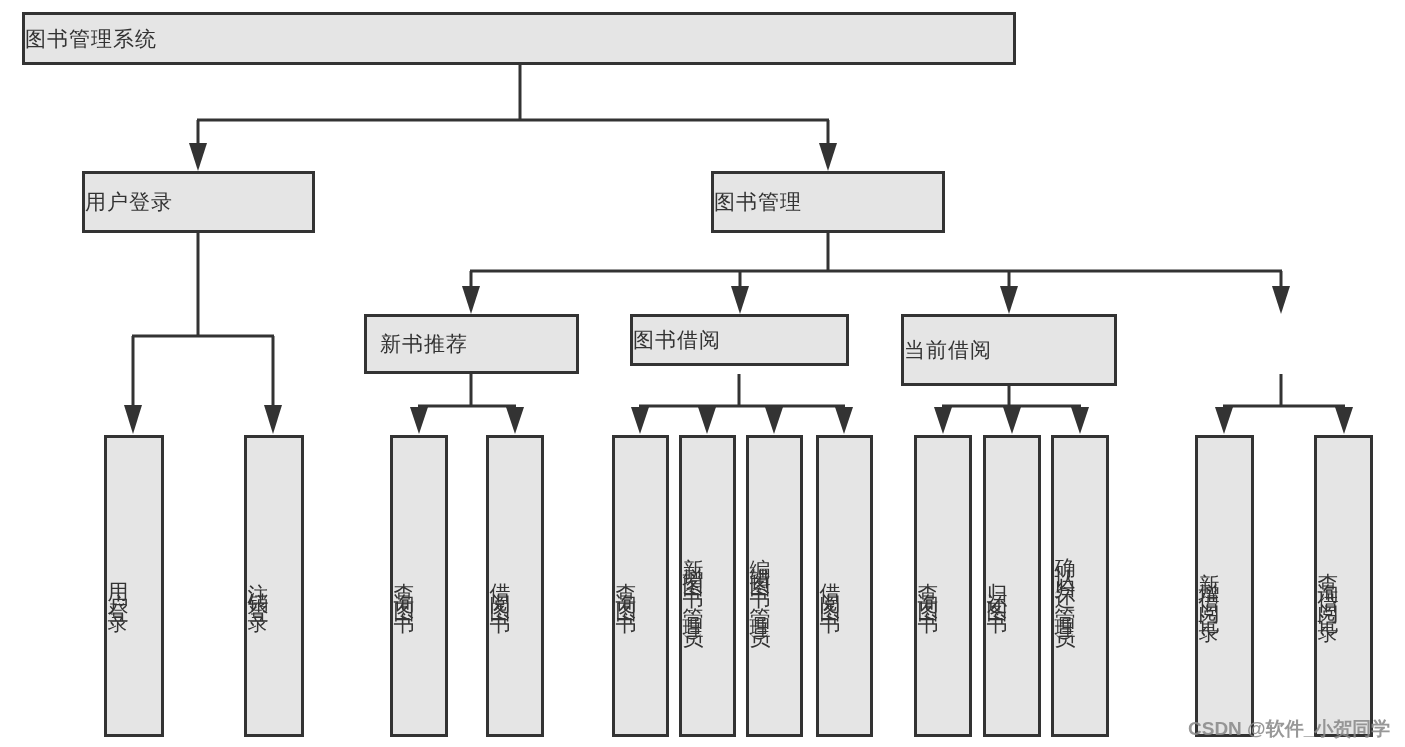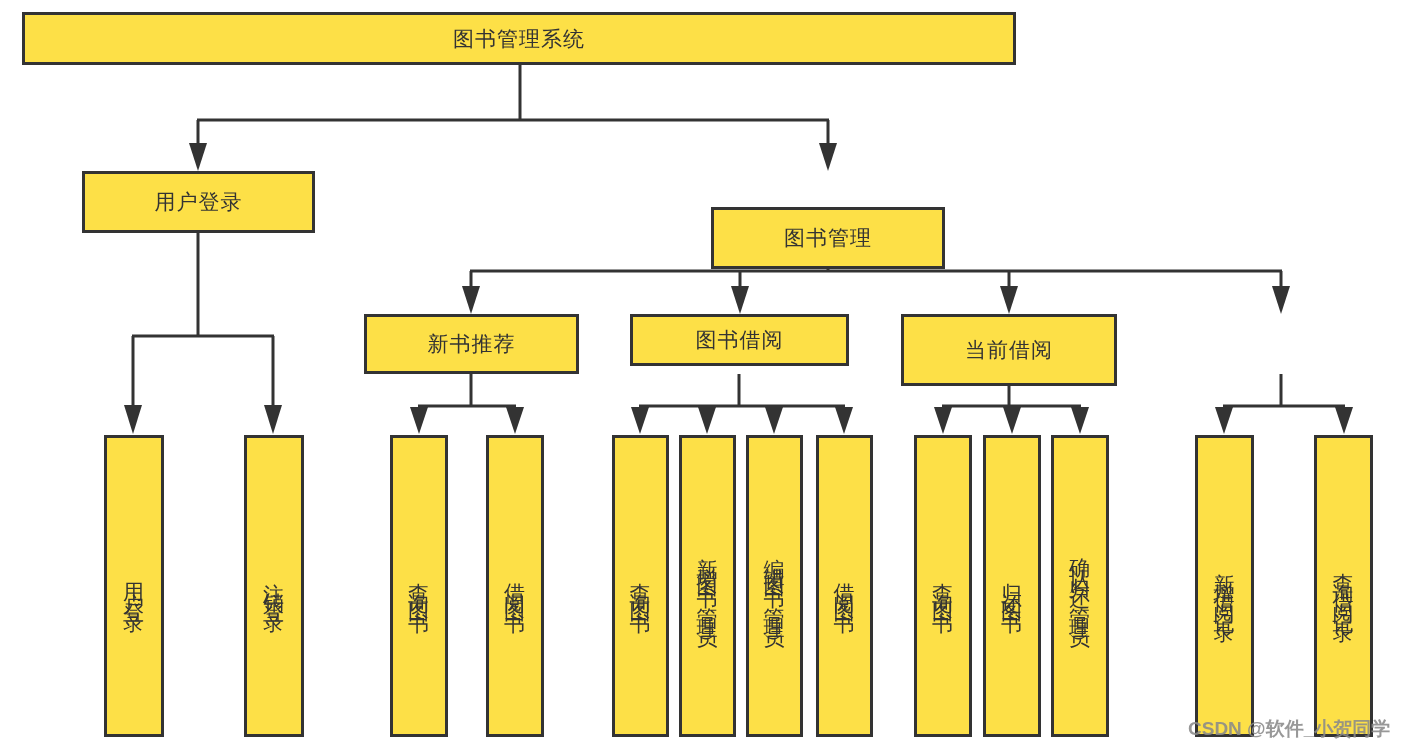--- a/index.html
+++ b/index.html
@@ -14,25 +14,24 @@
   .connectors {
     position: absolute;
     left: 0; top: 0;
     width: 1405px; height: 747px;
     z-index: 1;
   }
   .box {
     position: absolute;
     box-sizing: border-box;
     border: 3px solid #333333;
-    background: #fde047;
+    background: #e5e5e5;
     color: #333333;
     display: flex;
     align-items: center;
-    justify-content: center;
     z-index: 2;
   }
   .h-node { font-size: 21px; letter-spacing: 1px; white-space: nowrap; }
   .v-text {
     writing-mode: vertical-rl;
     text-orientation: mixed;
     font-size: 21px;
     letter-spacing: 10px;
     line-height: 1.1;
     white-space: nowrap;
@@ -108,25 +107,25 @@
     </g>
   </svg>
 
   <div class="box h-node" style="left:22px; top:12px; width:994px; height:53px;">
     <span>图书管理系统</span>
   </div>
 
   <div class="box h-node" style="left:82px; top:171px; width:233px; height:62px;">
     <span>用户登录</span>
   </div>
-  <div class="box h-node" style="left:711px; top:171px; width:234px; height:62px;margin-top:36px;">
+  <div class="box h-node" style="left:711px; top:171px; width:234px; height:62px;">
     <span>图书管理</span>
   </div>
 
-  <div class="box h-node" style="left:364px; top:314px; width:215px; height:60px;">
+  <div class="box h-node" style="left:364px; top:314px; width:215px; height:60px;padding-left:13px;">
     <span>新书推荐</span>
   </div>
   <div class="box h-node" style="left:630px; top:314px; width:219px; height:52px;">
     <span>图书借阅</span>
   </div>
   <div class="box h-node" style="left:901px; top:314px; width:216px; height:72px;">
     <span>当前借阅</span>
   </div>
 
   <div class="box" style="left:104px; top:435px; width:60px; height:302px;">

